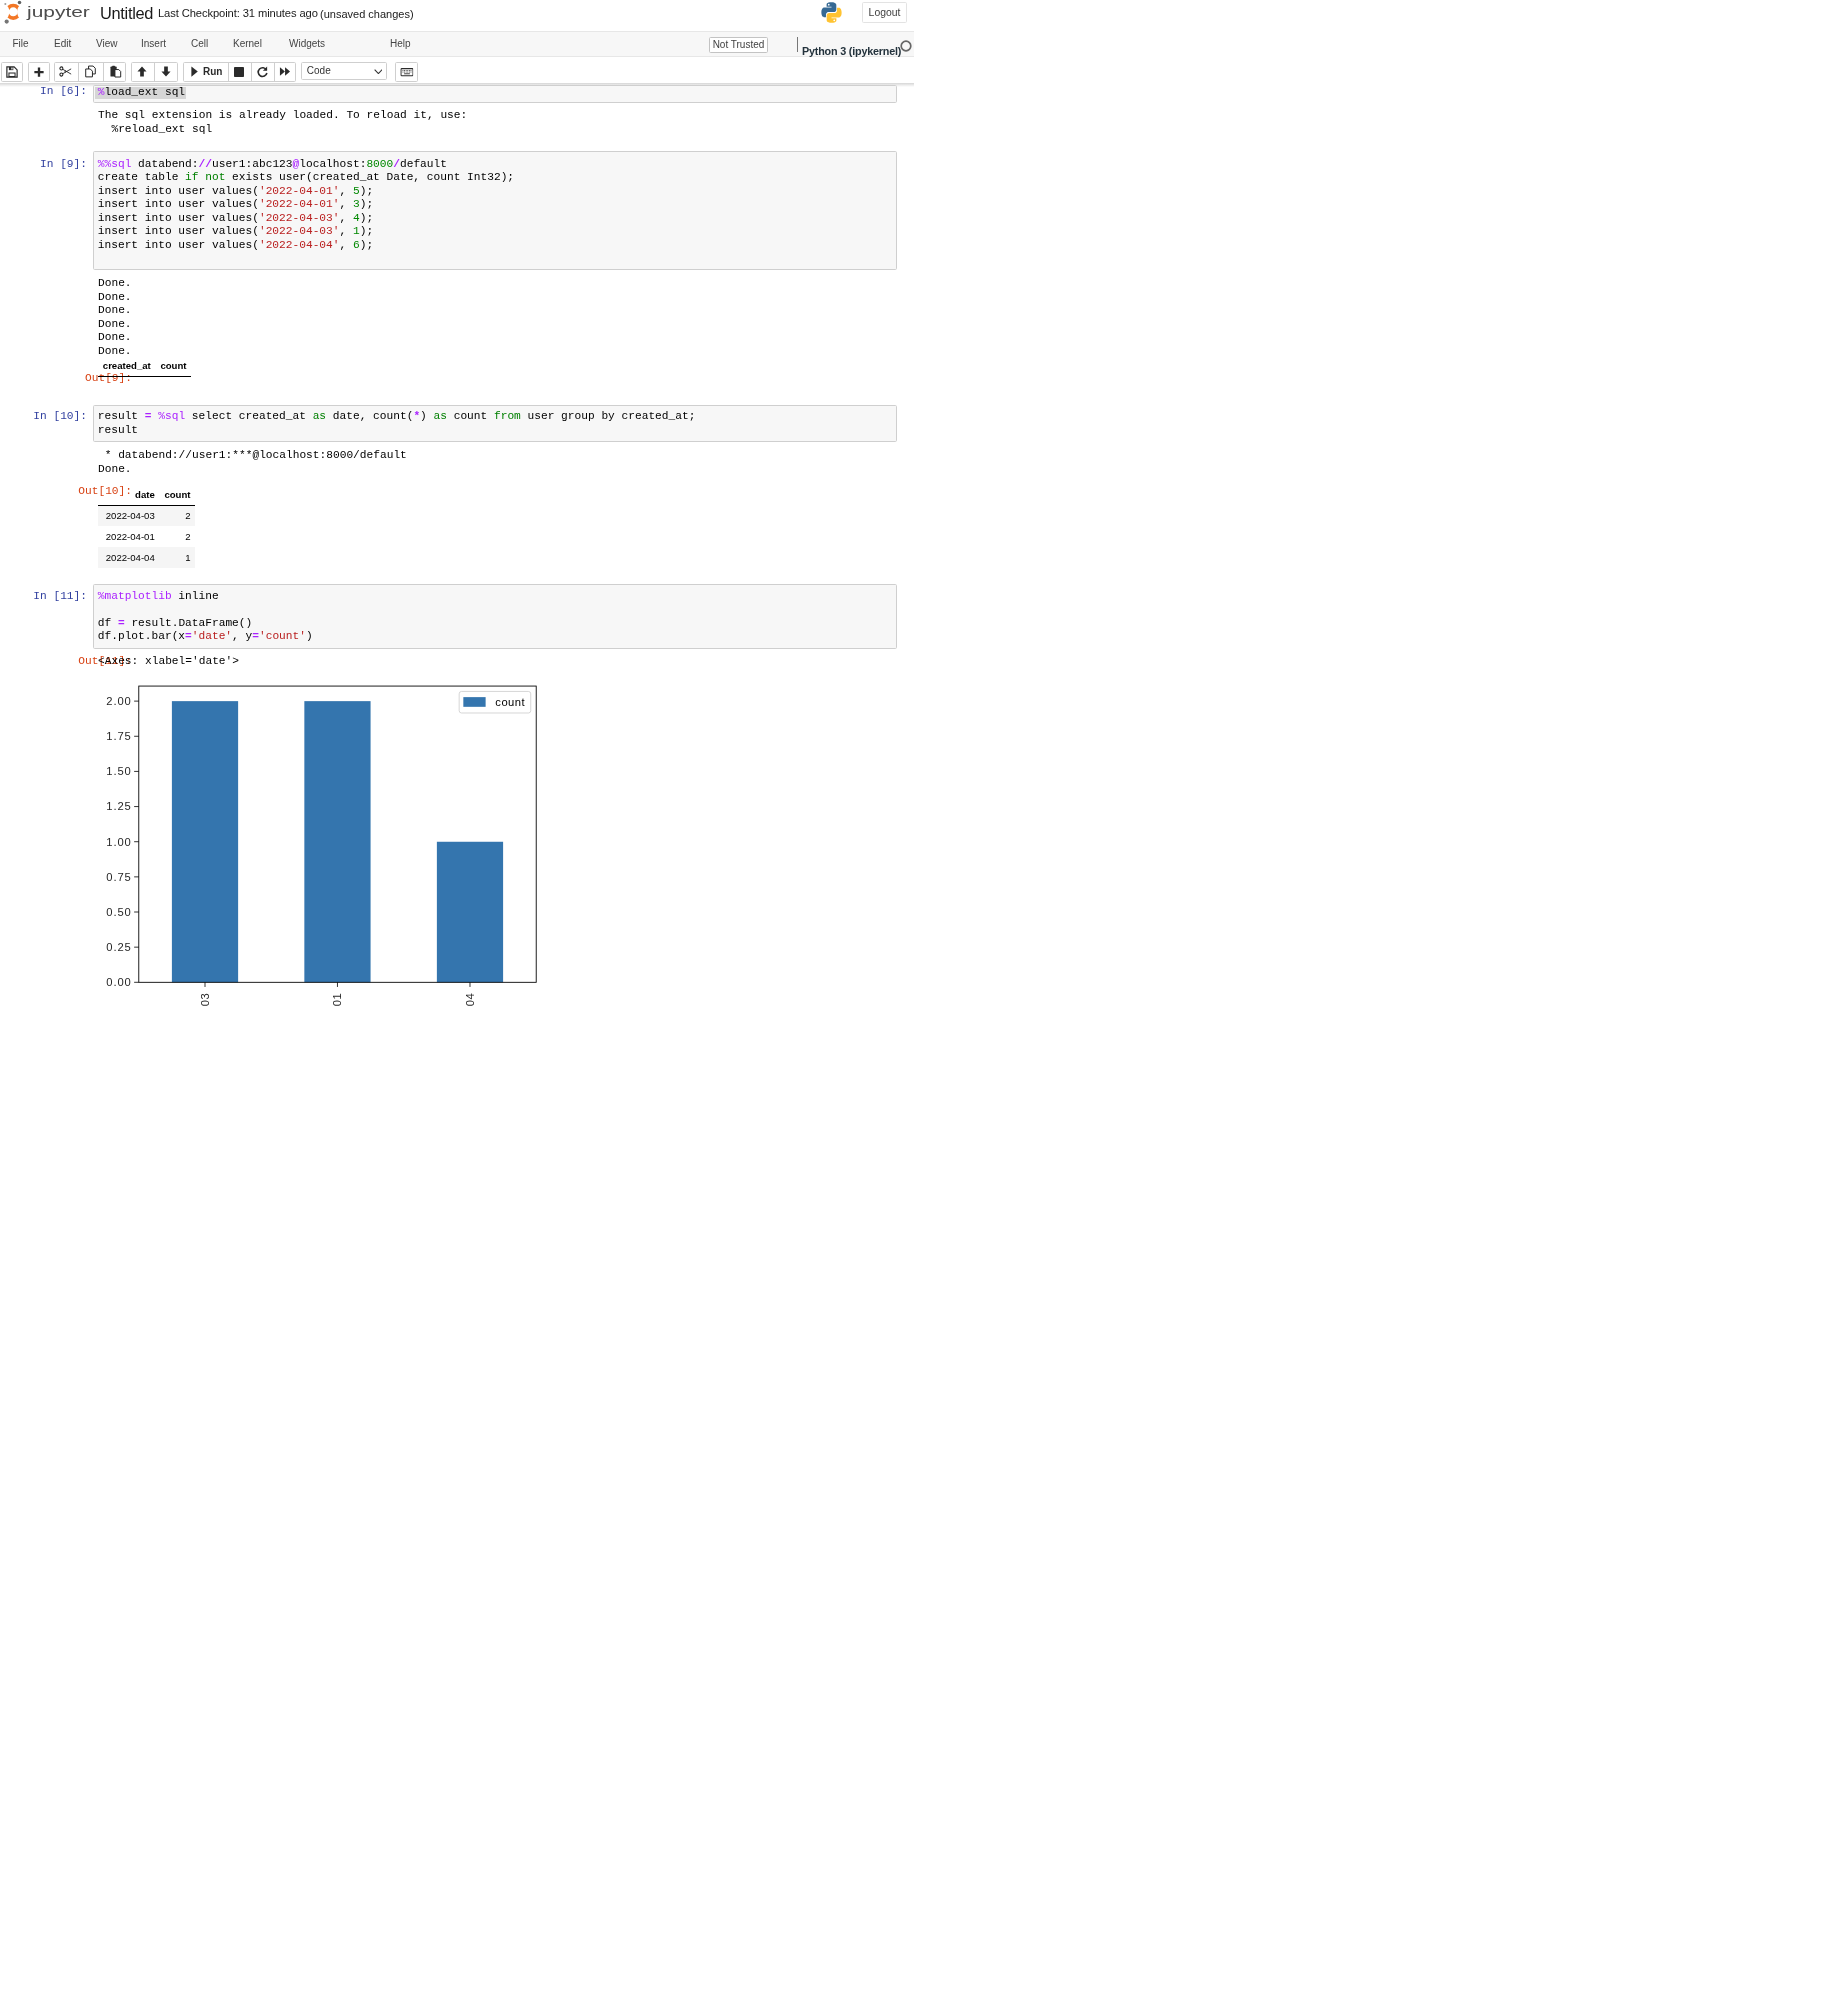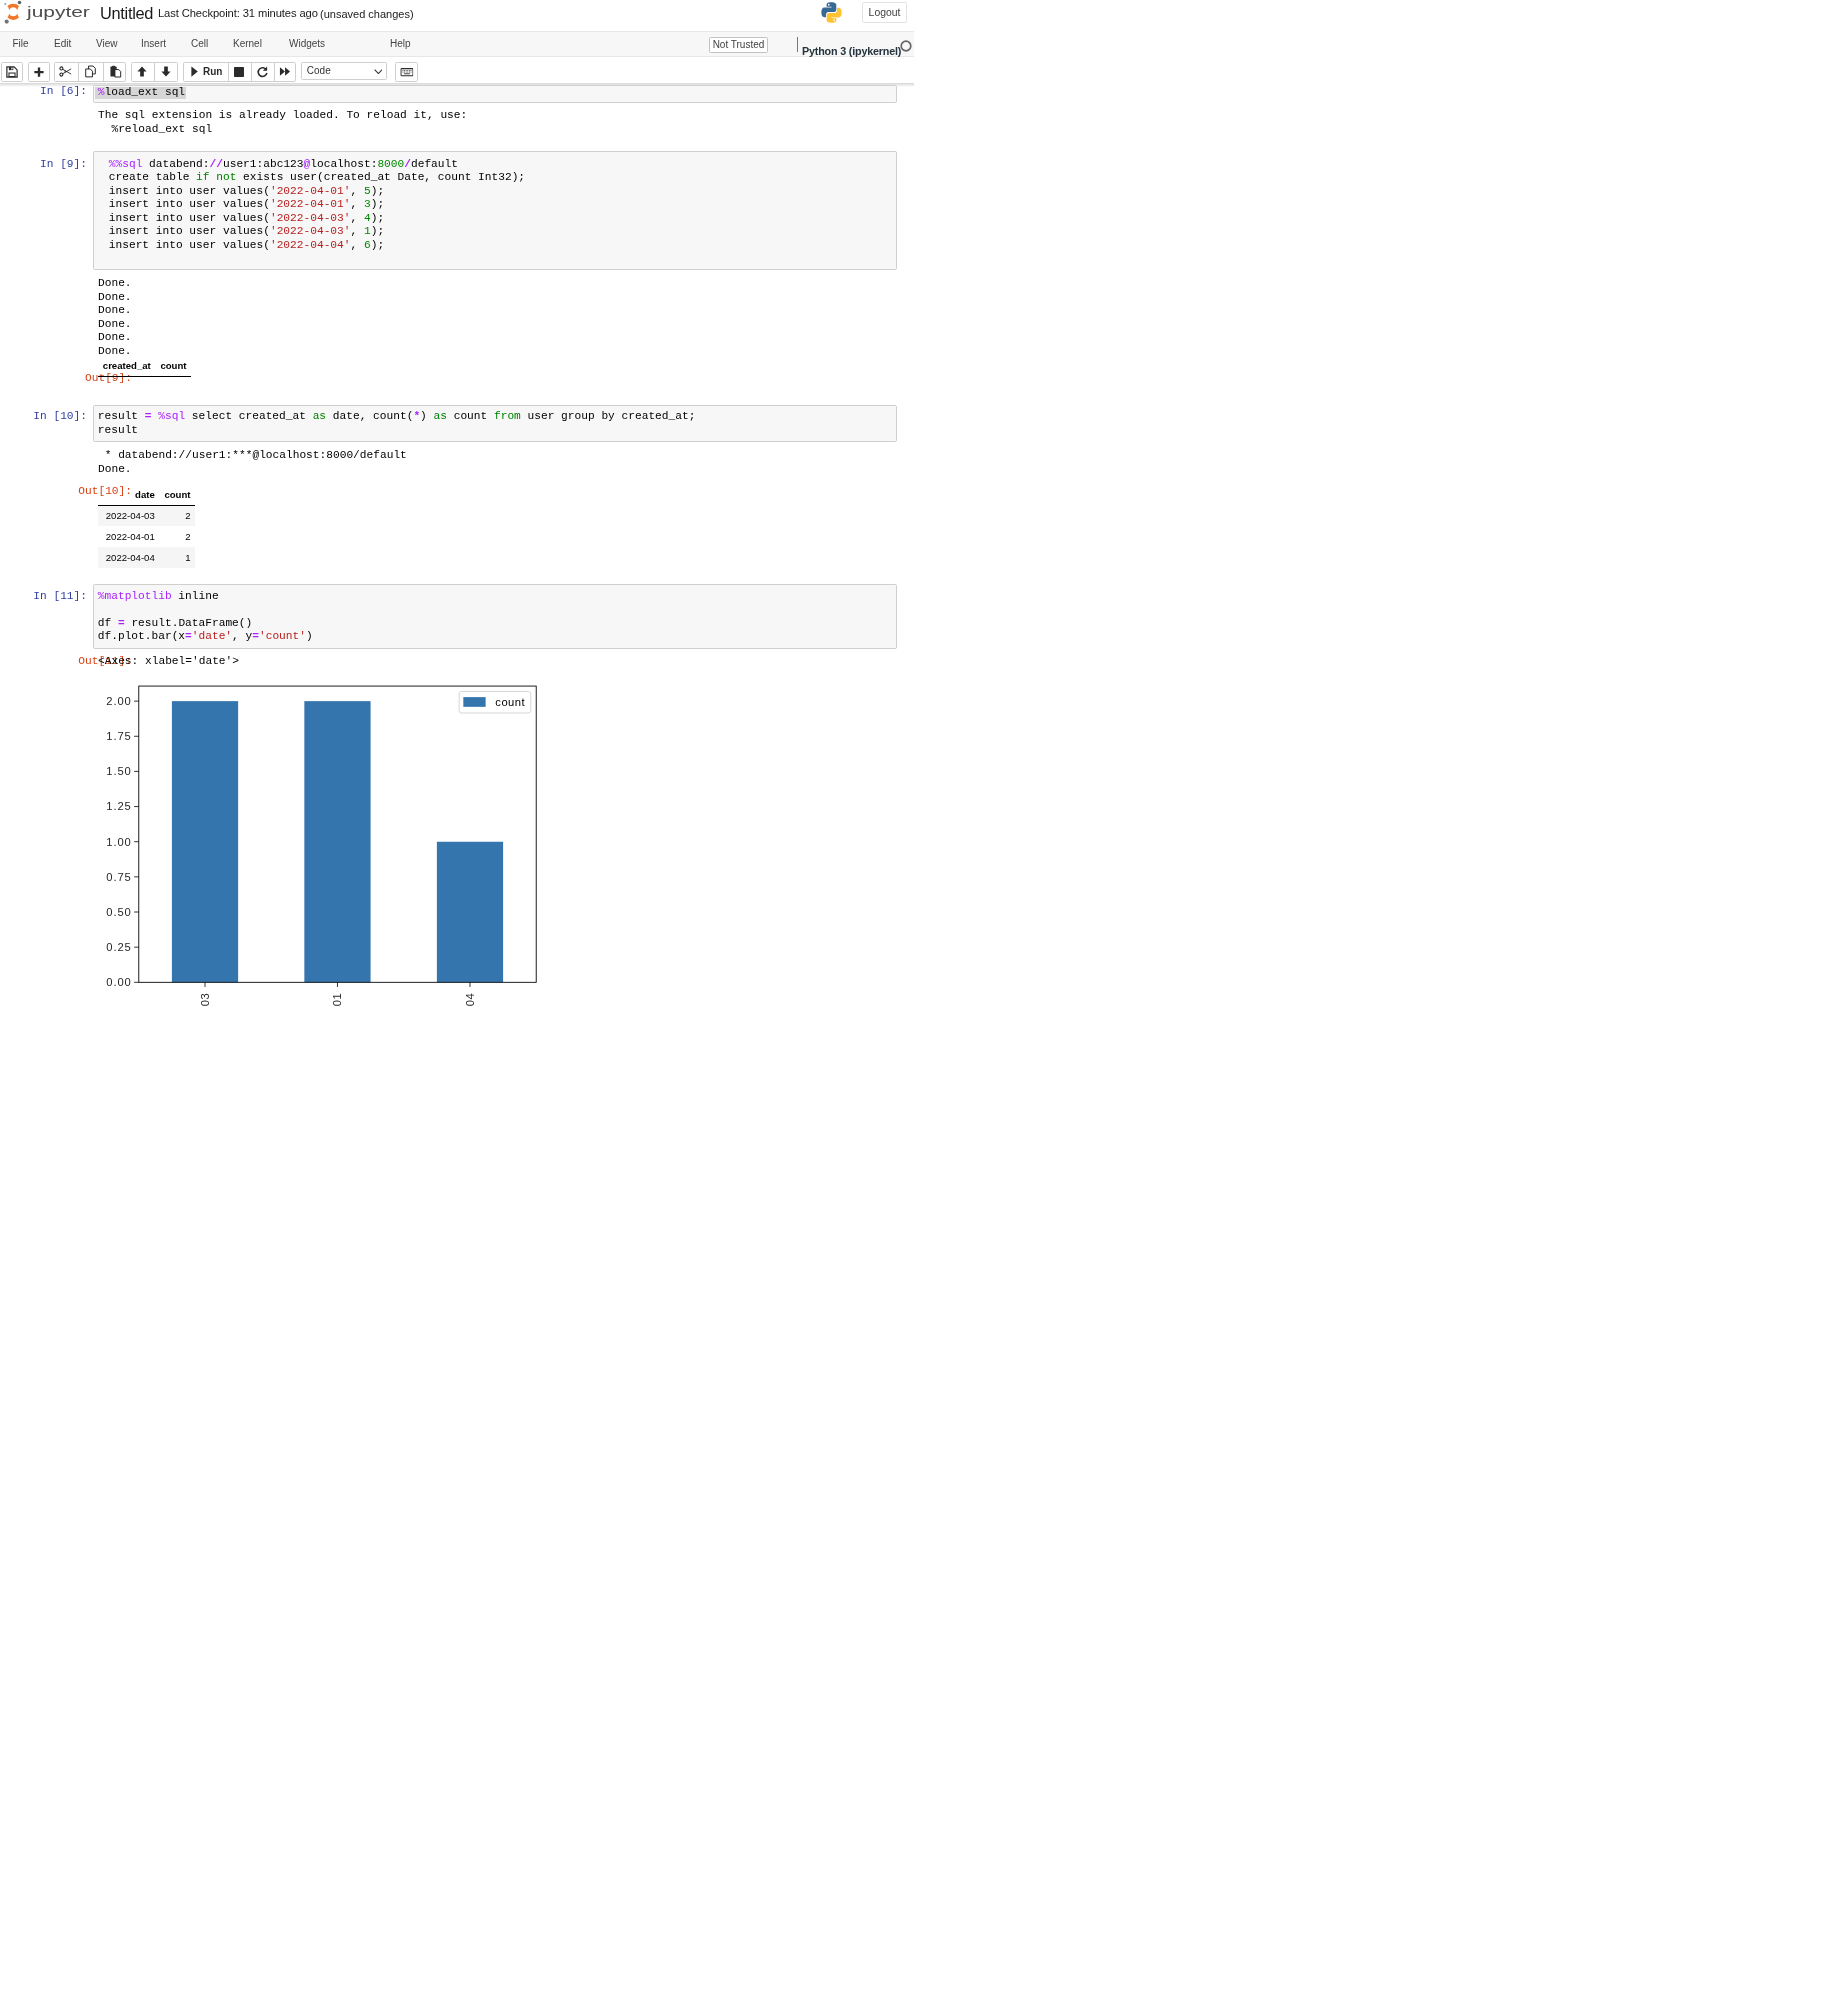--- a/index.html
+++ b/index.html
@@ -180,21 +180,21 @@
 
 <div class="prompt inp" style="top:85px;">In&nbsp;[6]:</div>
 <div class="ibox" style="top:85px;height:18px;">
   <div style="position:absolute;left:0.8px;top:0.9px;width:91px;height:12.5px;background:#d6d6d6;"></div>
   <pre style="position:relative;margin-top:0.2px;"><span class="m">%</span>load_ext sql</pre>
 </div>
 <div class="outtxt mono" style="top:109px;">The sql extension is already loaded. To reload it, use:
   %reload_ext sql</div>
 
 <div class="prompt inp" style="top:158px;">In&nbsp;[9]:</div>
-<div class="ibox" style="top:151px;height:119px;padding-left:11px;">
+<div class="ibox" style="top:151px;height:119px;">
   <pre style="margin-top:5.5px;"><span class="m">%%sql</span> databend:<span class="op">//</span>user1:abc123<span class="op">@</span>localhost:<span class="num">8000</span><span class="op">/</span>default
 create table <span class="kw">if</span> <span class="kw">not</span> exists user(created_at Date, count Int32);
 insert into user values(<span class="str">'2022-04-01'</span>, <span class="num">5</span>);
 insert into user values(<span class="str">'2022-04-01'</span>, <span class="num">3</span>);
 insert into user values(<span class="str">'2022-04-03'</span>, <span class="num">4</span>);
 insert into user values(<span class="str">'2022-04-03'</span>, <span class="num">1</span>);
 insert into user values(<span class="str">'2022-04-04'</span>, <span class="num">6</span>);</pre>
 </div>
 <div class="outtxt mono" style="top:277px;">Done.
 Done.

